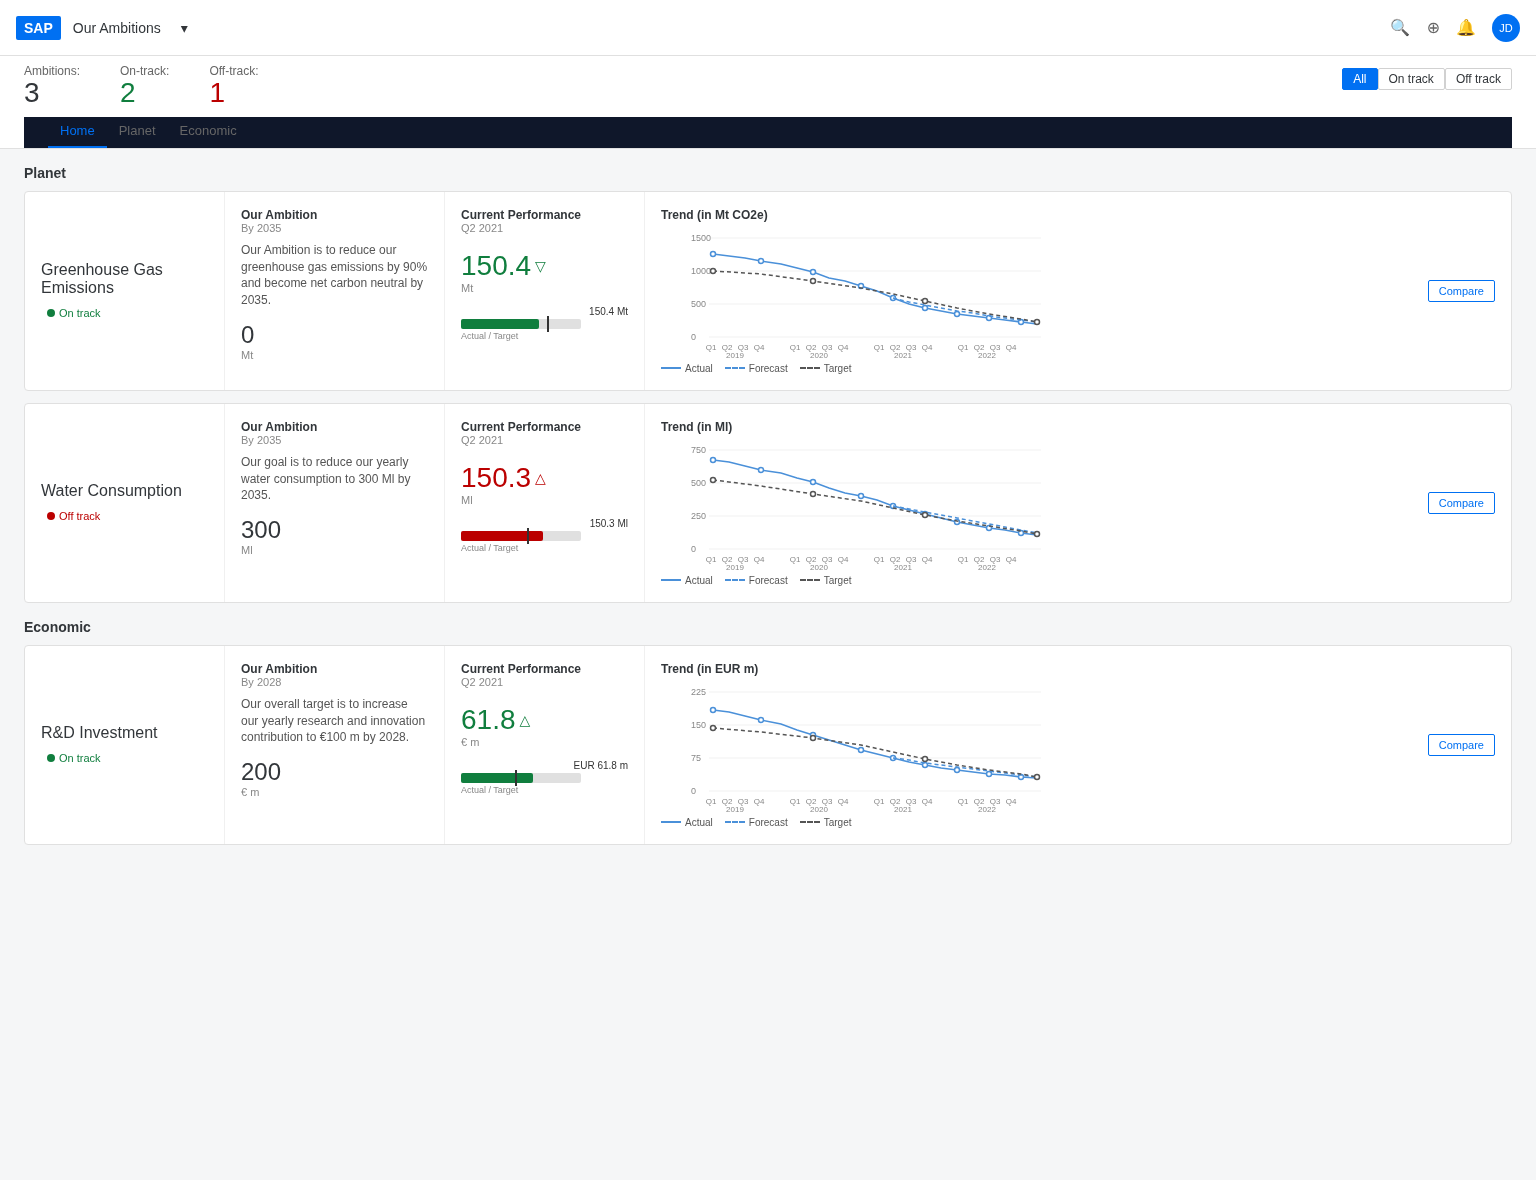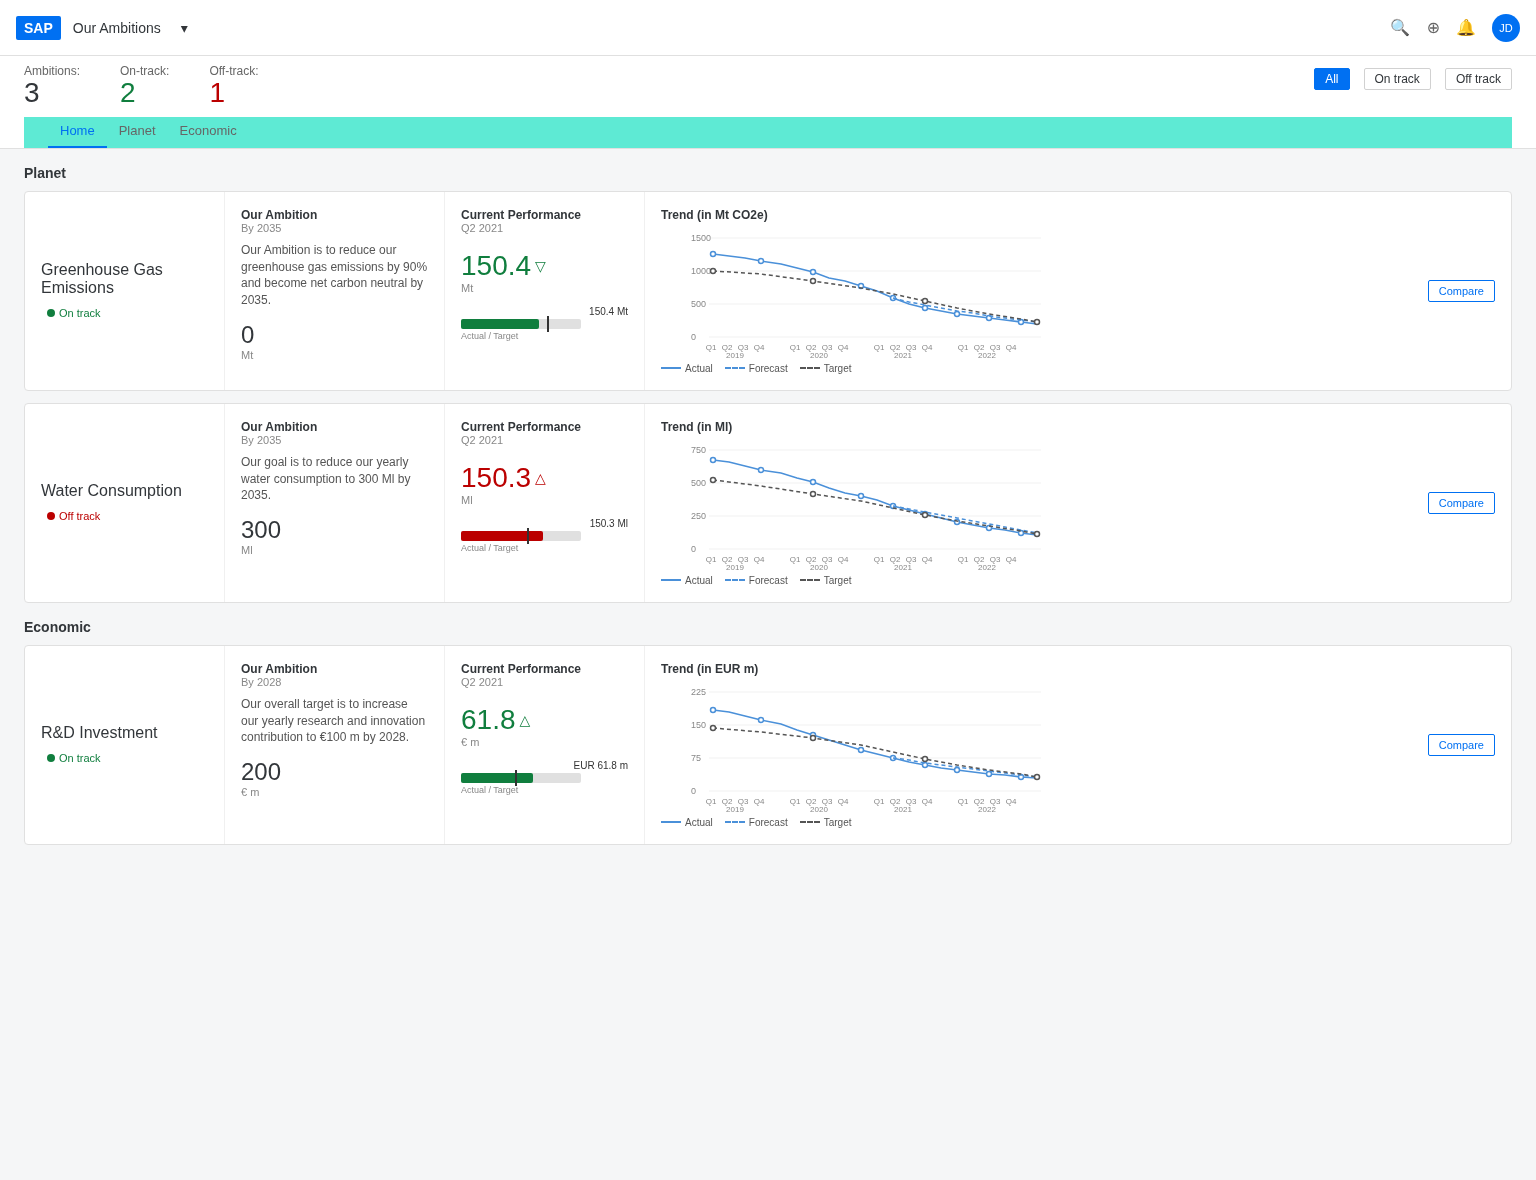--- a/index.html
+++ b/index.html
@@ -24,26 +24,26 @@
     
     .sub-header { background: white; padding: 8px 24px 0; border-bottom: 1px solid #e0e0e0; }
     .metrics-row { display: flex; align-items: flex-start; justify-content: space-between; }
     .metrics-left { display: flex; gap: 40px; align-items: flex-start; padding-bottom: 8px; }
     .metric-item { display: flex; flex-direction: column; }
     .metric-label { font-size: 12px; color: #666; }
     .metric-value { font-size: 28px; font-weight: 300; line-height: 1.1; }
     .metric-value.green { color: #107e3e; }
     .metric-value.red { color: #bb0000; }
     .metric-value.dark { color: #32363a; }
-    .filter-btns { display: flex; align-items: center; gap: 14px; padding-top: 4px; }
+    .filter-btns { display: flex; align-items: center; gap: 0; padding-top: 4px; }
     .filter-btn { border: 1px solid #d1d1d1; background: white; padding: 3px 10px; font-size: 12px; cursor: pointer; border-radius: 2px; color: #32363a; }
     .filter-btn.active { background: #0070f2; color: white; border-color: #0070f2; }
 
     
-    .nav-tabs { display: flex; gap: 0; padding: 0 24px; background: #5eead4; }
+    .nav-tabs { display: flex; gap: 0; padding: 0 24px; background: #0f172a; }
     .nav-tab { padding: 6px 12px 8px; font-size: 13px; cursor: pointer; border-bottom: 2px solid transparent; color: #666; }
     .nav-tab.active { color: #0070f2; border-bottom: 2px solid #0070f2; }
 
     
     .content { padding: 16px 24px; }
 
     
     .section-title { font-size: 14px; font-weight: bold; color: #32363a; margin-bottom: 10px; }
 
     

